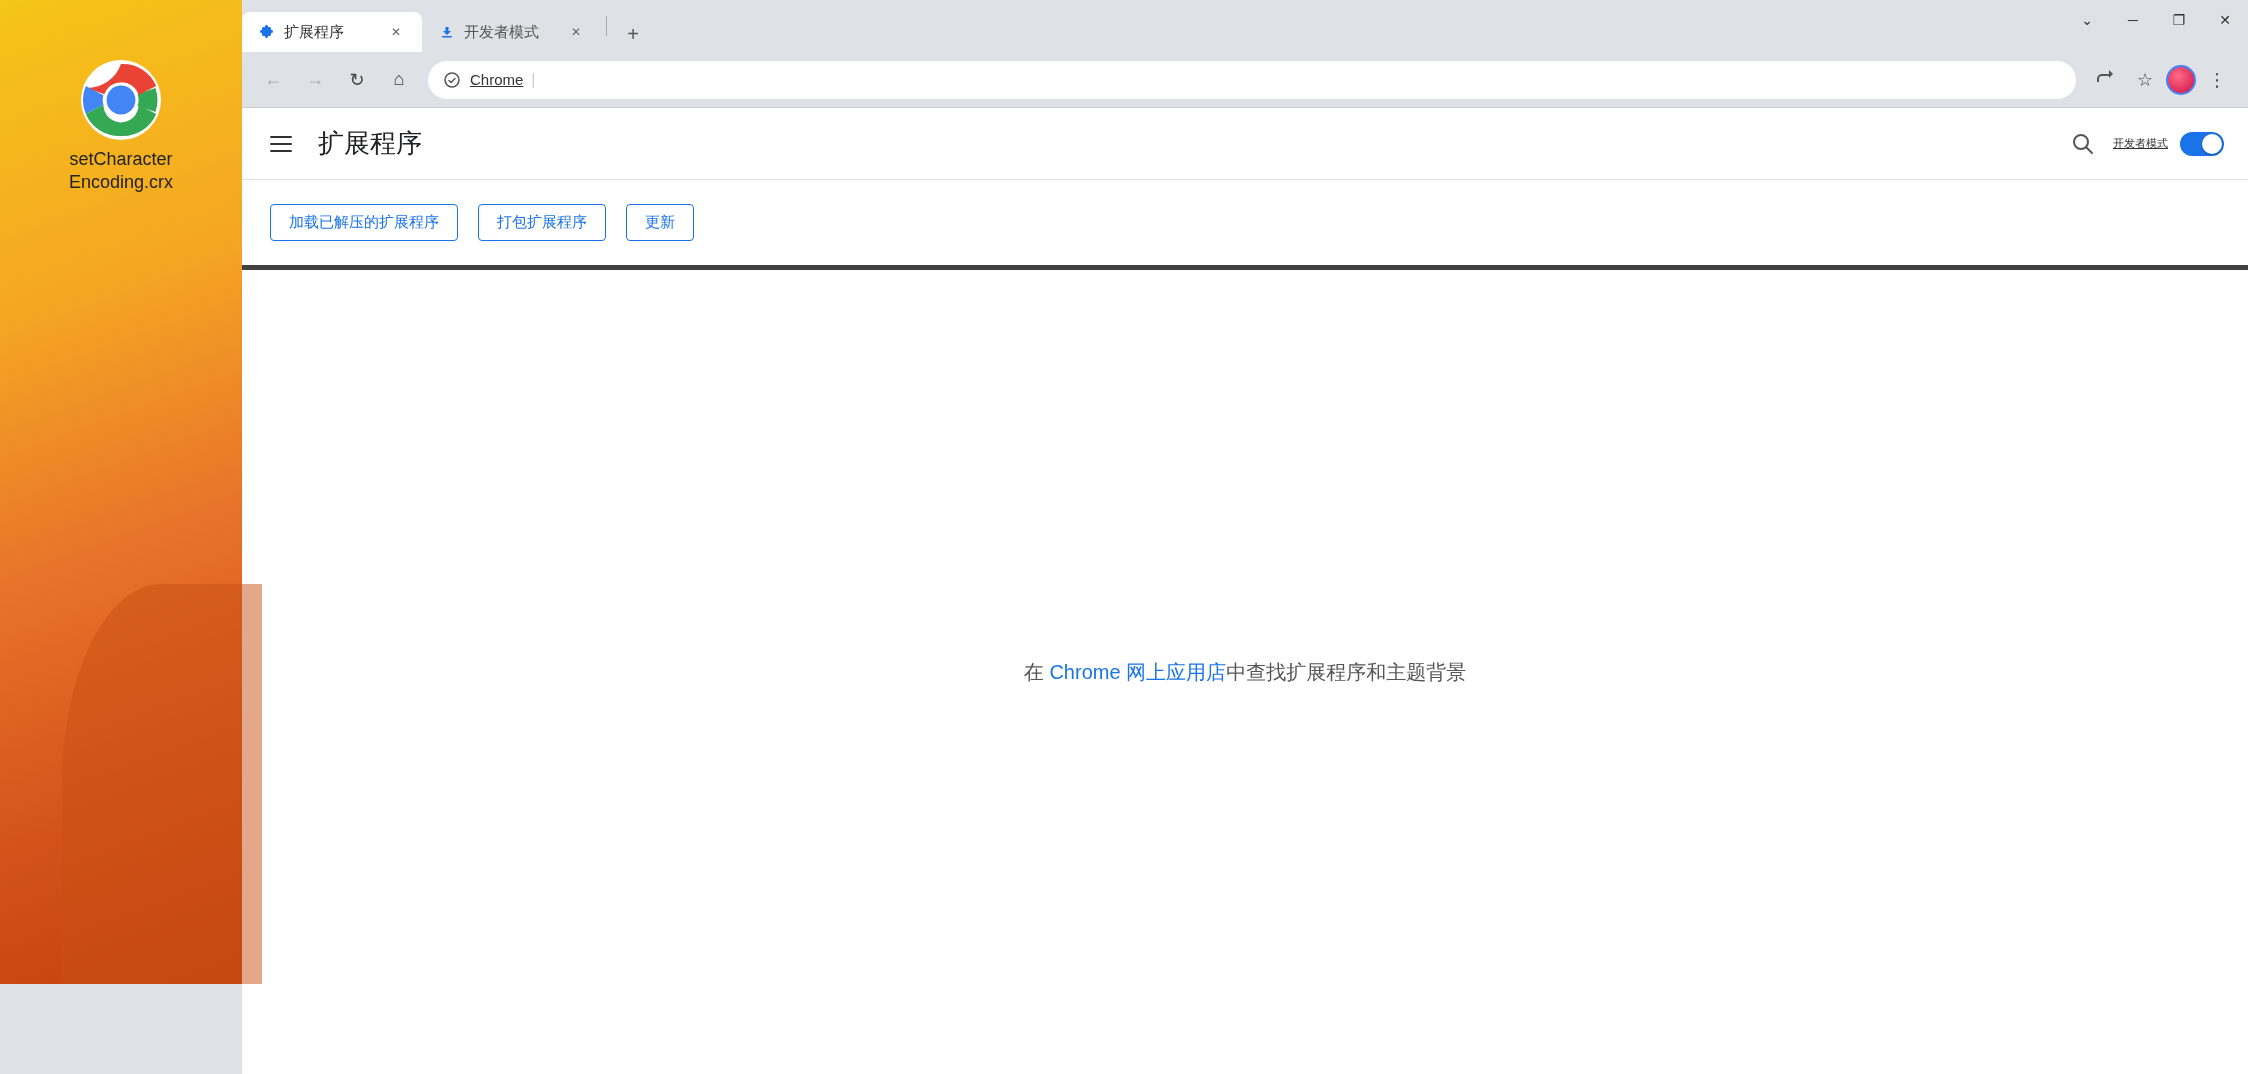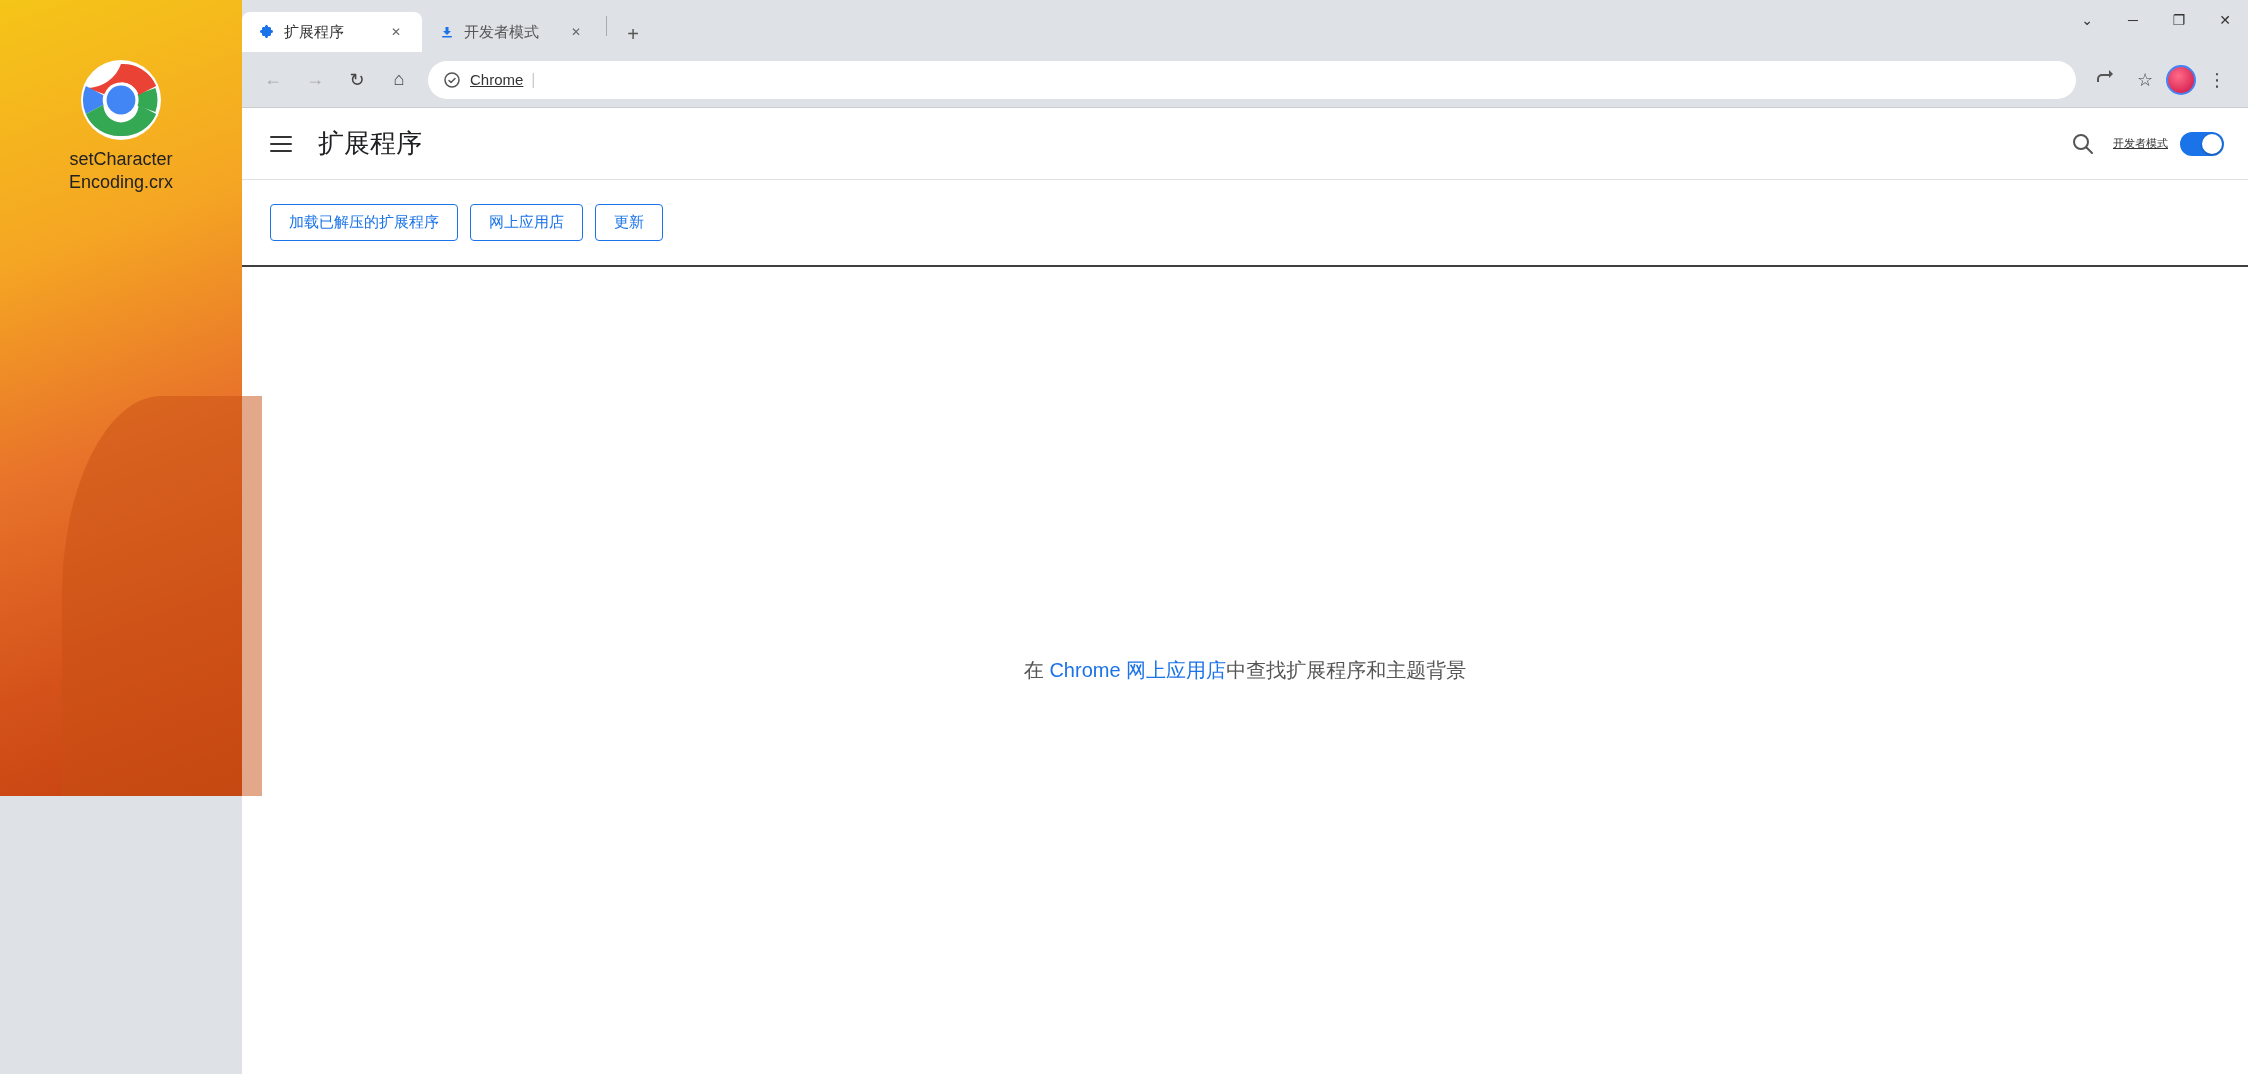--- a/index.html
+++ b/index.html
@@ -1,21 +1,21 @@
 <!DOCTYPE html>
 <html><head>
   <meta charset="utf-8">
   <style>
     * { margin: 0; padding: 0; box-sizing: border-box; }
     body { width: 2248px; height: 1074px; overflow: hidden; font-family: 'Microsoft YaHei', Arial, sans-serif; background: #dee1e6; display: flex; }
 
     
     .desktop-sidebar {
       width: 242px;
-      height: 796px;
+      height: 984px;
       background: linear-gradient(160deg, #f5c518 0%, #f5a623 30%, #e8732a 55%, #d4521a 80%, #c44010 100%);
       flex-shrink: 0;
       display: flex;
       flex-direction: column;
       align-items: center;
       padding-top: 60px;
       position: relative;
     }
     .desktop-sidebar::after {
       content: '';
@@ -305,22 +305,22 @@
       background: #fff;
       position: absolute;
       top: 2px;
       right: 2px;
       box-shadow: 0 1px 3px rgba(0,0,0,0.3);
     }
 
     .page-actions {
       padding: 24px 28px;
       display: flex;
-      gap: 12px;
-      border-bottom: 2px solid #404040;
+      gap: 20px;
+      border-bottom: 5px solid #404040;
     }
     .action-btn {
       padding: 8px 18px;
       border: 1.5px solid #1a73e8;
       border-radius: 4px;
       background: #fff;
       color: #1a73e8;
       font-size: 15px;
       cursor: pointer;
       font-family: 'Microsoft YaHei', Arial, sans-serif;
@@ -474,21 +474,21 @@
         </div>
         <span class="dev-mode-label">开发者模式</span>
         <div class="toggle-switch">
           <div class="toggle-knob"></div>
         </div>
       </div>
     </div>
 
     <div class="page-actions">
       <button class="action-btn">加载已解压的扩展程序</button>
-      <button class="action-btn">网上应用店</button>
+      <button class="action-btn">打包扩展程序</button>
       <button class="action-btn">更新</button>
     </div>
 
     <div class="page-empty">
       <div class="empty-message">
         <span>在 </span><a href="#">Chrome 网上应用店</a><span>中查找扩展程序和主题背景</span>
       </div>
     </div>
 
   </div>

